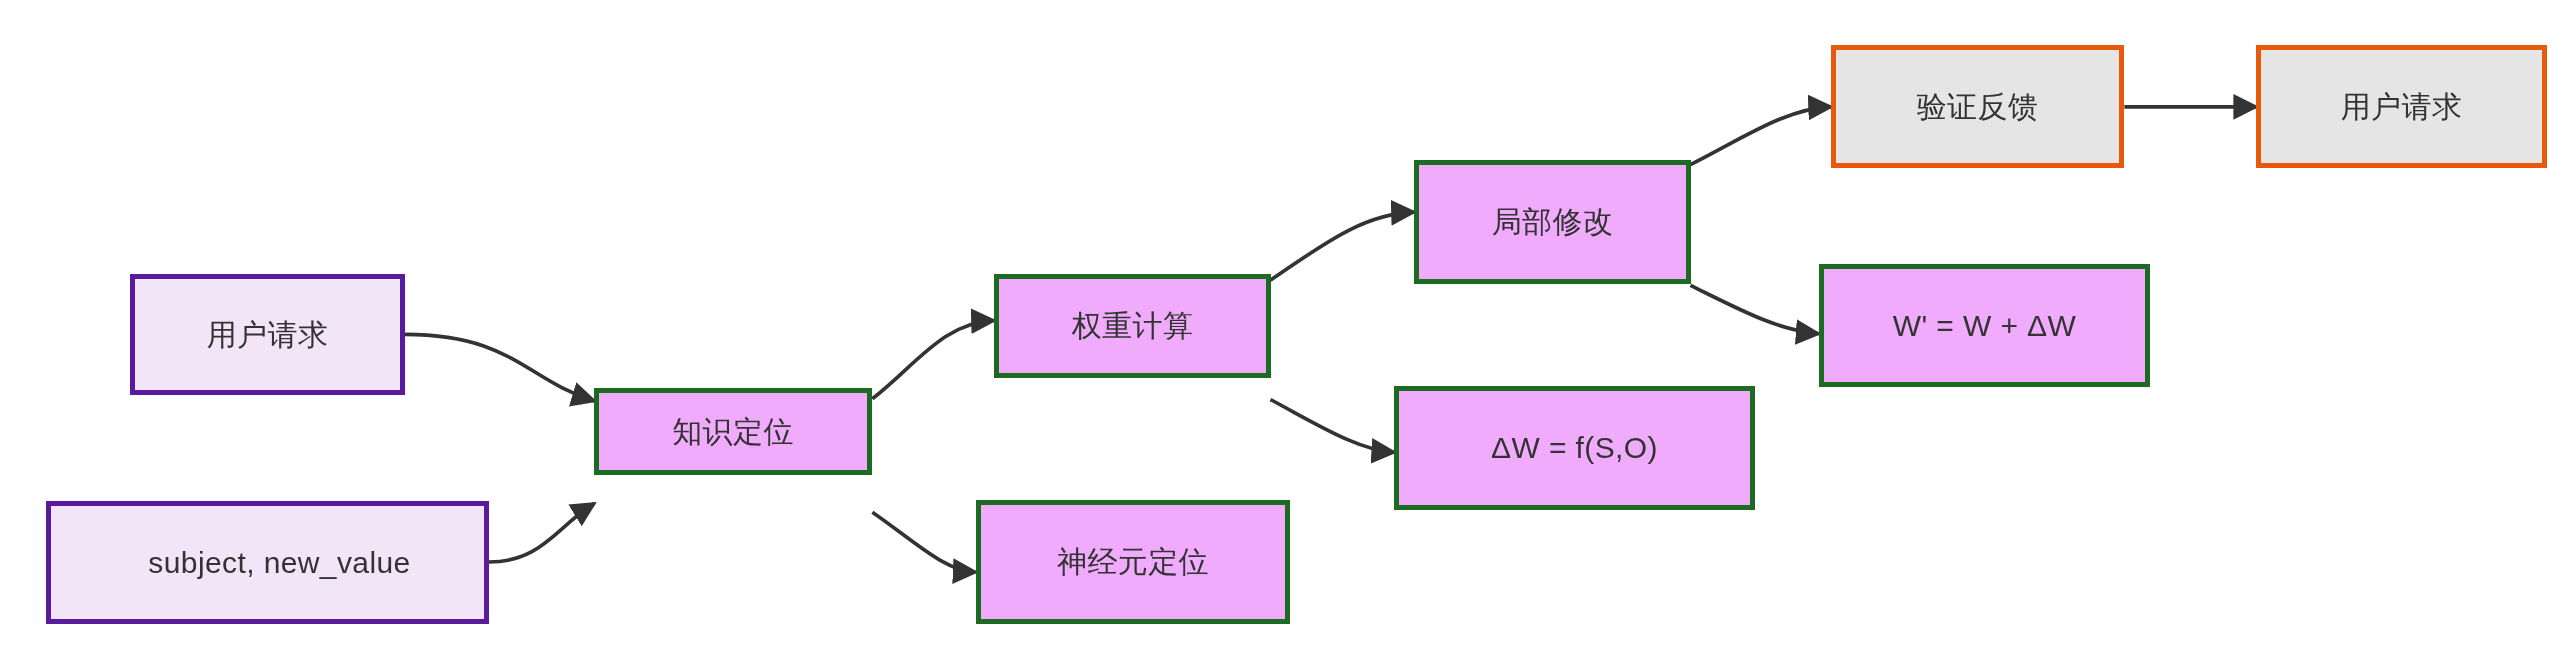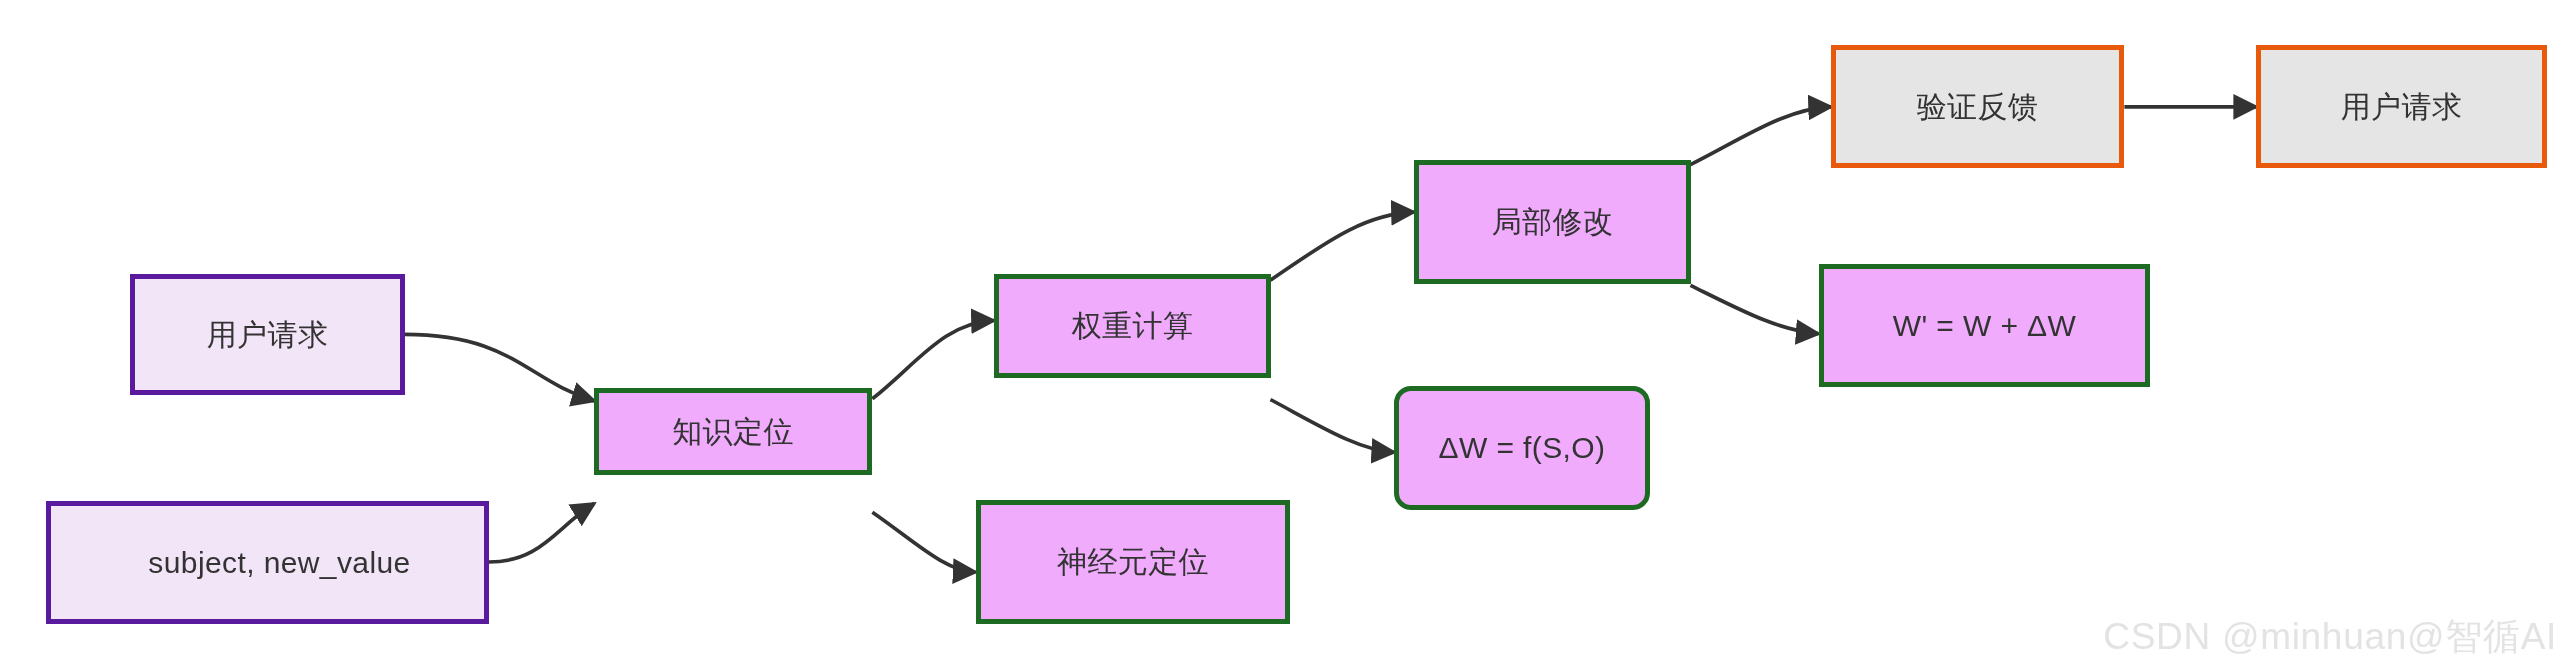--- a/index.html
+++ b/index.html
@@ -110,30 +110,29 @@
       </div>
       <div class="node green" style="left: 994px; top: 274px; width: 277px; height: 104px;">
         <span class="node-label">权重计算</span>
       </div>
       <div class="node green" style="left: 976px; top: 500px; width: 314px; height: 124px;">
         <span class="node-label">神经元定位</span>
       </div>
       <div class="node green" style="left: 1414px; top: 160px; width: 277px; height: 124px;">
         <span class="node-label">局部修改</span>
       </div>
-      <div class="node green" style="left: 1394px; top: 386px; width: 256px; height: 124px; border-radius: 17px;">
+      <div class="node green" style="left: 1394px; top: 386px; width: 361px; height: 124px;">
         <span class="node-label">ΔW = f(S,O)</span>
       </div>
       <div class="node orange" style="left: 1831px; top: 45px; width: 293px; height: 123px;">
         <span class="node-label">验证反馈</span>
       </div>
       <div class="node green" style="left: 1819px; top: 264px; width: 331px; height: 123px;">
         <span class="node-label">W' = W + ΔW</span>
       </div>
       <div class="node orange" style="left: 2256px; top: 45px; width: 291px; height: 123px;">
         <span class="node-label">用户请求</span>
       </div>
     </div>
 
-  <div id="watermark">CSDN @minhuan@智循AI</div>
 
 </div>
 
 
 </body></html>

